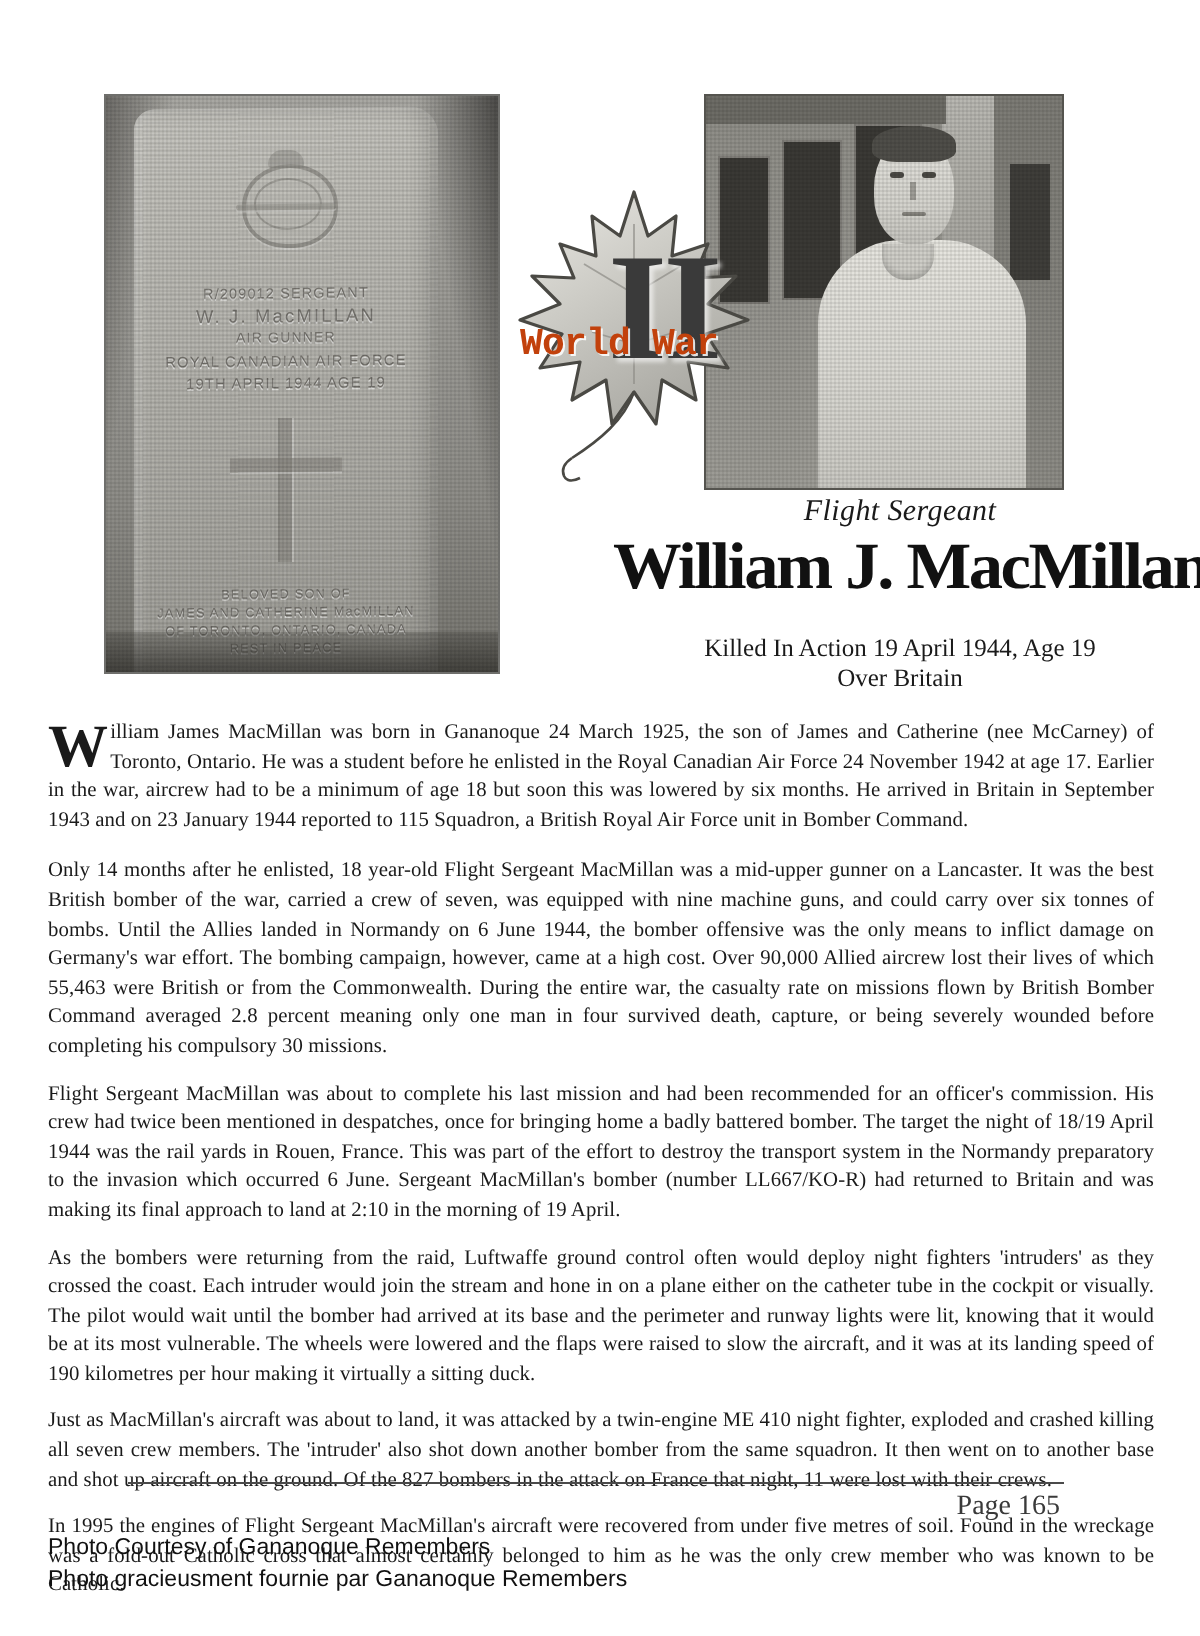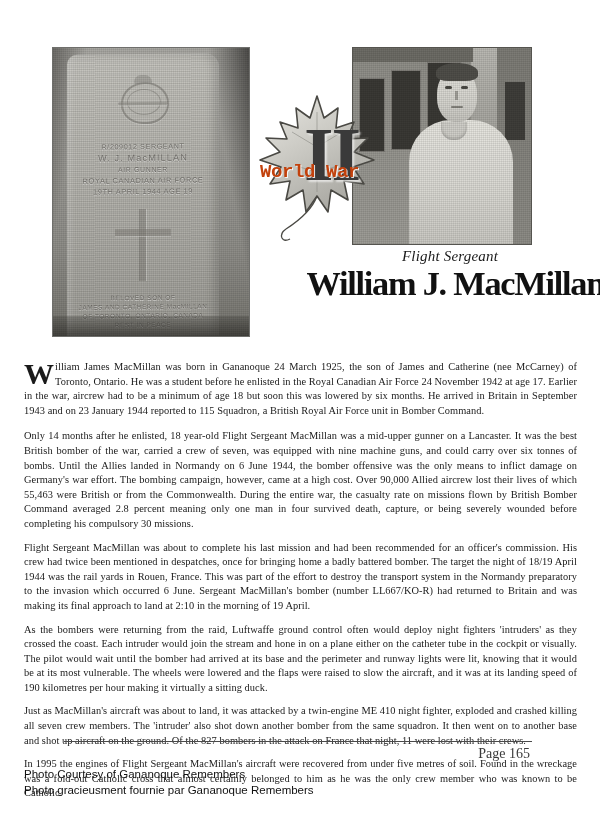--- a/index.html
+++ b/index.html
@@ -435,20 +435,22 @@
       <path d="M65 20 L65 100 M65 55 L40 40 M65 55 L90 40 M65 80 L44 74 M65 80 L86 74" fill="none" stroke="#8d8c86" stroke-width="0.9" opacity=".7"></path>
     </svg>
     <div class="leaf-ii">II</div>
     <div class="leaf-ww">World War</div>
   </div>
 </div>
 
 <div class="name-block">
   <div class="rank">Flight Sergeant</div>
   <div class="fullname">William J. MacMillan</div>
+  <div class="kia">Killed In Action 19 April 1944, Age 19</div>
+  <div class="kia" style="margin-top:0">Over Britain</div>
 </div>
 
 <div class="article">
   <p class="para first">William James MacMillan was born in Gananoque 24 March 1925, the son of James and Catherine (nee McCarney) of Toronto, Ontario. He was a student before he enlisted in the Royal Canadian Air Force 24 November 1942 at age 17. Earlier in the war, aircrew had to be a minimum of age 18 but soon this was lowered by six months. He arrived in Britain in September 1943 and on 23 January 1944 reported to 115 Squadron, a British Royal Air Force unit in Bomber Command.</p>
   <p class="para">Only 14 months after he enlisted, 18 year-old Flight Sergeant MacMillan was a mid-upper gunner on a Lancaster. It was the best British bomber of the war, carried a crew of seven, was equipped with nine machine guns, and could carry over six tonnes of bombs. Until the Allies landed in Normandy on 6 June 1944, the bomber offensive was the only means to inflict damage on Germany's war effort. The bombing campaign, however, came at a high cost. Over 90,000 Allied aircrew lost their lives of which 55,463 were British or from the Commonwealth. During the entire war, the casualty rate on missions flown by British Bomber Command averaged 2.8 percent meaning only one man in four survived death, capture, or being severely wounded before completing his compulsory 30 missions.</p>
   <p class="para">Flight Sergeant MacMillan was about to complete his last mission and had been recommended for an officer's commission. His crew had twice been mentioned in despatches, once for bringing home a badly battered bomber. The target the night of 18/19 April 1944 was the rail yards in Rouen, France. This was part of the effort to destroy the transport system in the Normandy preparatory to the invasion which occurred 6 June. Sergeant MacMillan's bomber (number LL667/KO-R) had returned to Britain and was making its final approach to land at 2:10 in the morning of 19 April.</p>
   <p class="para">As the bombers were returning from the raid, Luftwaffe ground control often would deploy night fighters 'intruders' as they crossed the coast.  Each intruder would join the stream and hone in on a plane either on the catheter tube in the cockpit or visually.  The pilot would wait until the bomber had arrived at its base and the perimeter and runway lights were lit, knowing that it would be at its most vulnerable.  The wheels were lowered and the flaps were raised to slow the aircraft, and it was at its landing speed of 190 kilometres per hour making it virtually a sitting duck.</p>
   <p class="para">Just as MacMillan's aircraft was about to land, it was attacked by a twin-engine ME 410 night fighter, exploded and crashed killing all seven crew members. The 'intruder' also shot down another bomber from the same squadron.  It then went on to another base and shot up aircraft on the ground.  Of the 827 bombers in the attack on France that night, 11 were lost with their crews.</p>
   <p class="para">In 1995 the engines of Flight Sergeant MacMillan's aircraft were recovered from under five metres of soil. Found in the wreckage was a fold-out Catholic cross that almost certainly belonged to him as he was the only crew member who was known to be Catholic.</p>
 </div>

